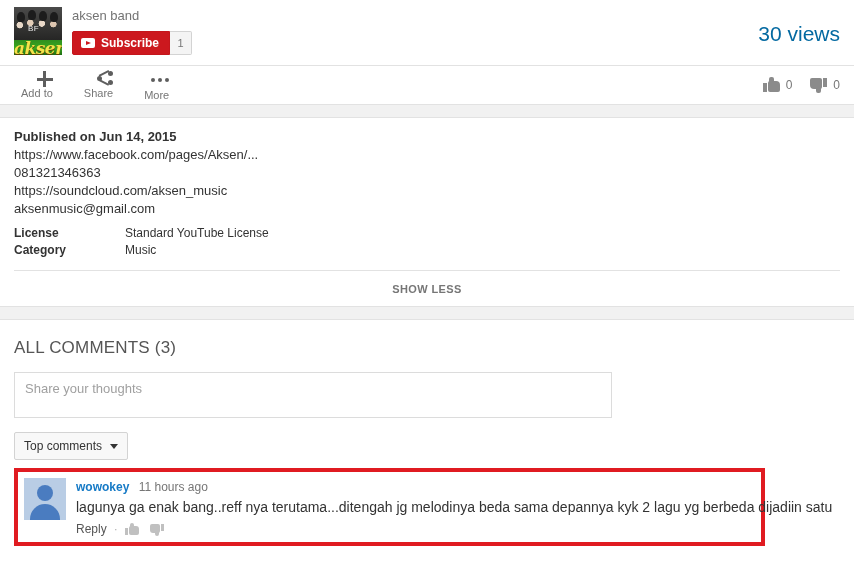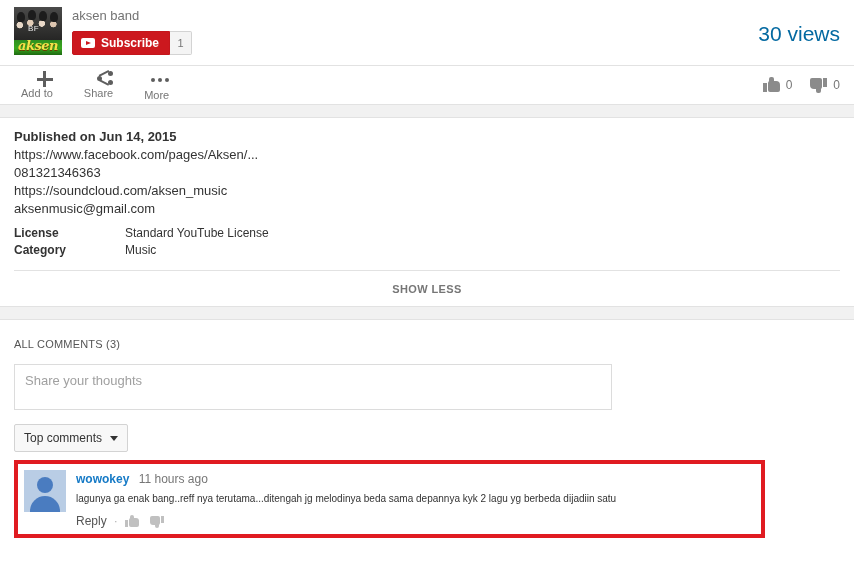--- a/index.html
+++ b/index.html
@@ -75,21 +75,21 @@
     background: linear-gradient(180deg, #2f8f1f 0%, #3aa81f 55%, #1e6a12 100%);
   }
   .ct-word {
     position: absolute;
     left: 0; top: 31px;
     width: 48px;
     text-align: center;
     font-family: "DejaVu Serif", serif;
     font-style: italic;
     font-weight: bold;
-    font-size: 13px;
+    font-size: 17px;
     color: #f3e44a;
     text-shadow: 0 1px 0 #6b3a00;
     letter-spacing: -0.5px;
   }
   .ct-bf {
     position: absolute;
     left: 14px;
     top: 17px;
     font-size: 8px;
     font-weight: normal;
@@ -339,21 +339,21 @@
     letter-spacing: 0.4px;
     cursor: pointer;
     display: inline-block;
   }
 
   
   .comments {
     padding: 0 14px;
   }
   .all-comments {
-    font-size: 11px;
+    font-size: 17px;
     color: #555555;
     padding-top: 18px;
     letter-spacing: 0.2px;
   }
   .comment-box {
     margin-top: 14px;
     width: 598px;
     height: 46px;
     border: 1px solid #dcdcdc;
     background: #ffffff;
@@ -432,21 +432,21 @@
   .c-author {
     color: #167ac6;
     font-weight: bold;
     cursor: pointer;
   }
   .c-time {
     color: #767676;
     margin-left: 6px;
   }
   .c-text {
-    font-size: 10px;
+    font-size: 14px;
     line-height: 18px;
     color: #333333;
     margin-top: 3px;
     white-space: nowrap;
   }
   .c-actions {
     display: flex;
     align-items: center;
     margin-top: 4px;
     height: 18px;

